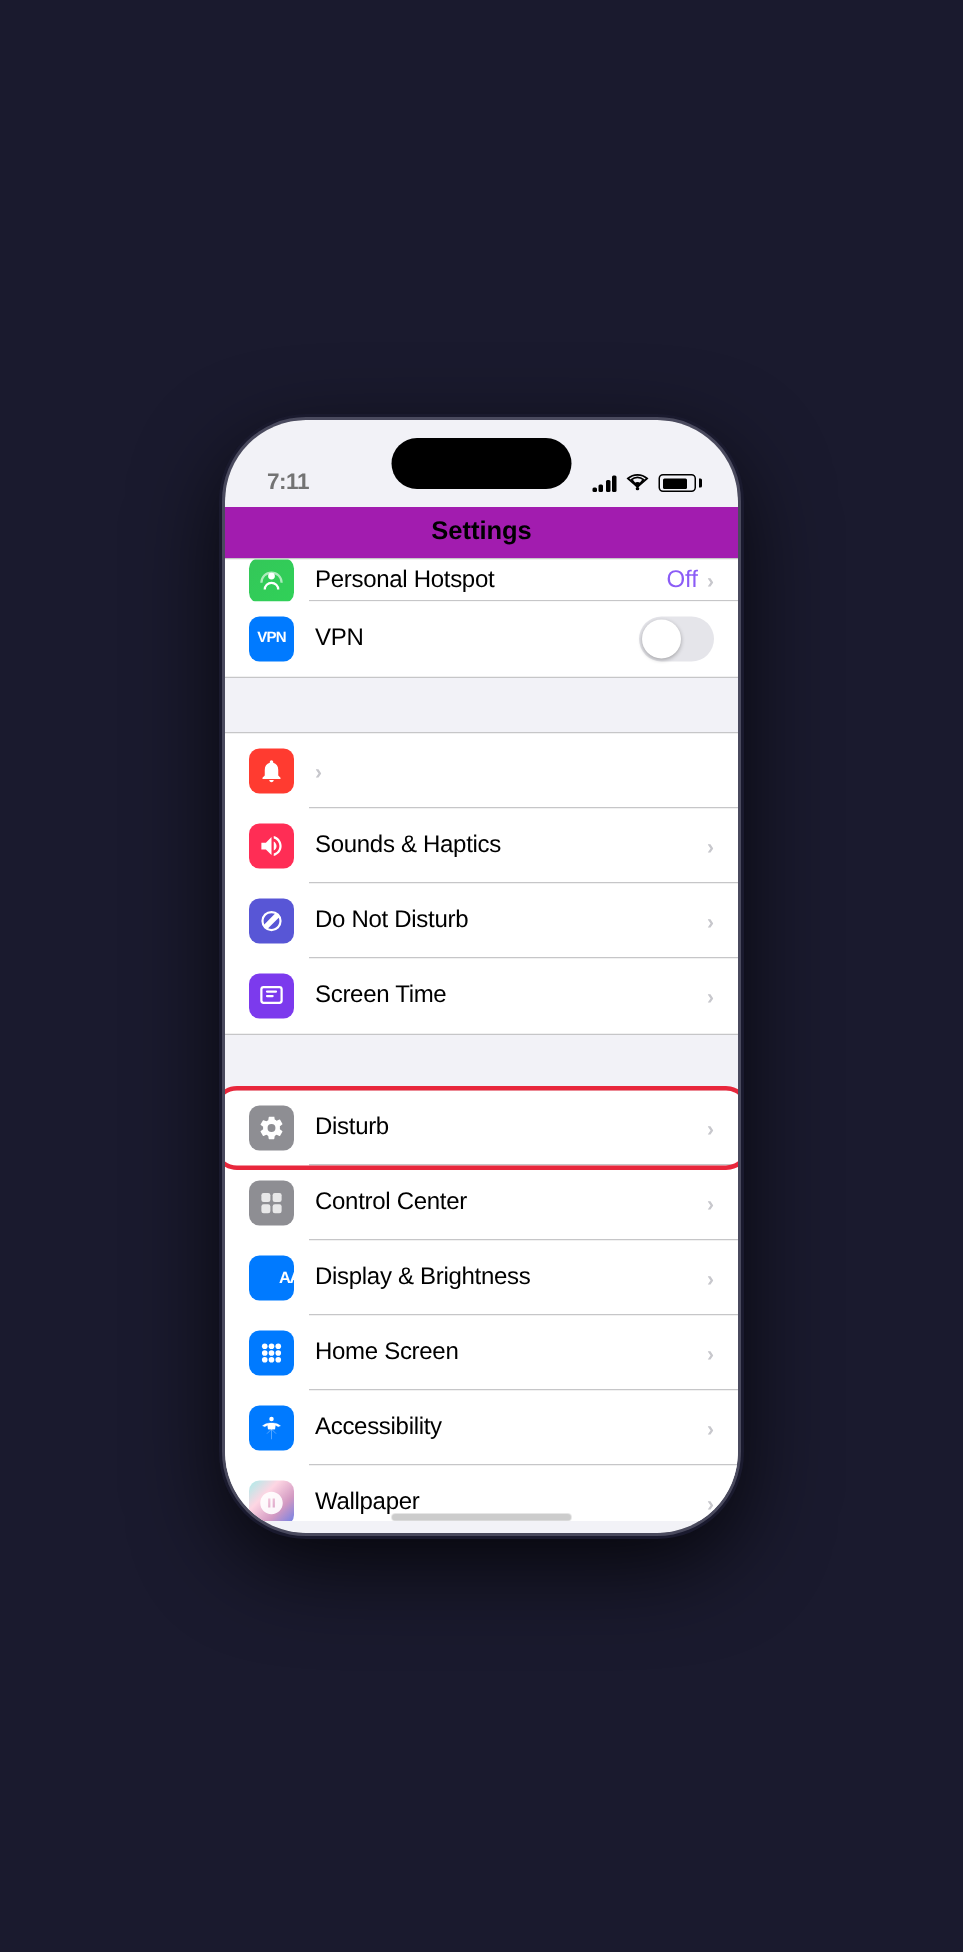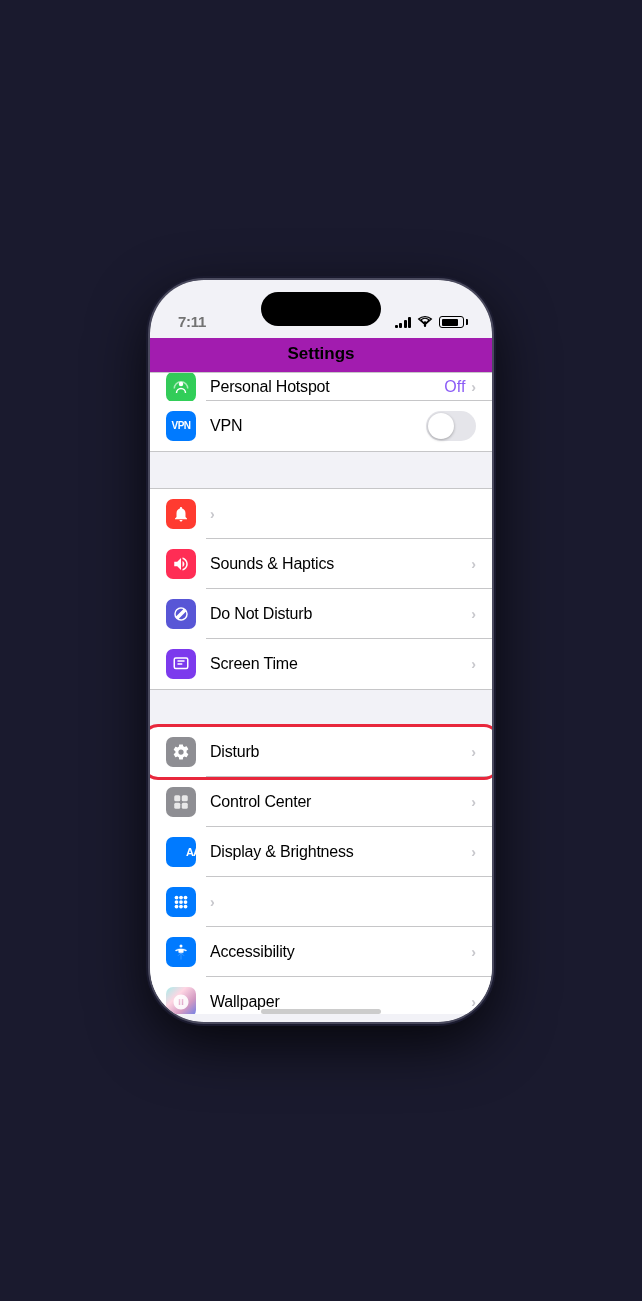--- a/index.html
+++ b/index.html
@@ -456,20 +456,21 @@
                 <circle cx="12" cy="6" r="2.5" fill="white"></circle>
                 <circle cx="18" cy="6" r="2.5" fill="white"></circle>
                 <circle cx="6" cy="12" r="2.5" fill="white"></circle>
                 <circle cx="12" cy="12" r="2.5" fill="white"></circle>
                 <circle cx="18" cy="12" r="2.5" fill="white"></circle>
                 <circle cx="6" cy="18" r="2.5" fill="white"></circle>
                 <circle cx="12" cy="18" r="2.5" fill="white"></circle>
                 <circle cx="18" cy="18" r="2.5" fill="white"></circle>
               </svg>
             </div>
+            <span class="row-label">Home Screen</span>
             <span class="chevron">›</span>
           </div>
 
           <div class="settings-row">
             <div class="row-icon icon-accessibility">
               <svg width="18" height="18" viewBox="0 0 24 24" fill="white">
                 <circle cx="12" cy="4" r="2" fill="white"></circle>
                 <path d="M12 22V13M12 13l-4 4M12 13l4 4M6.5 8.5C8 7.8 10 7.5 12 7.5s4 .3 5.5 1L20 10l-2 .8-2.5-1.3L15 13H9l-.5-3.5L6 10.8 4 10l2.5-1.5z" fill="white" stroke="white" stroke-width="0.3"></path>
           </svg>
             </div>

